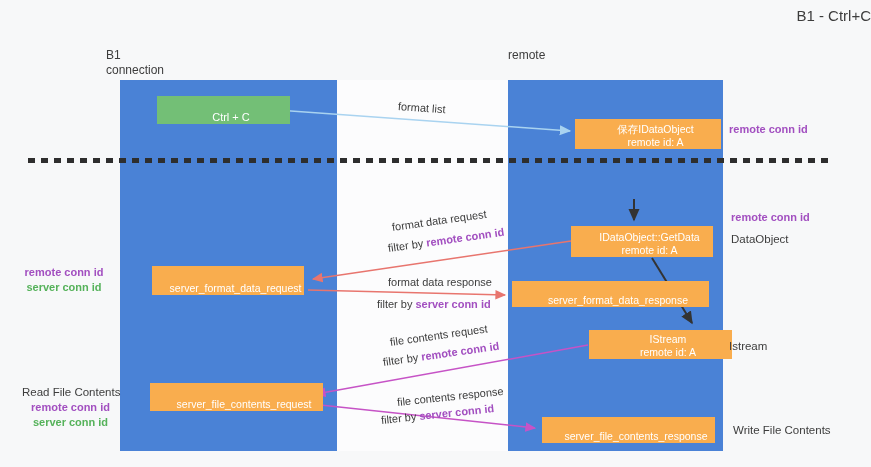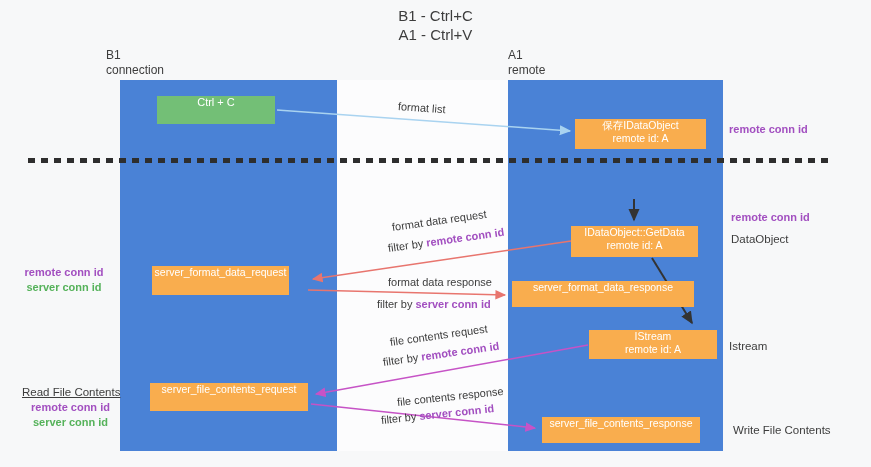--- a/index.html
+++ b/index.html
@@ -3,32 +3,32 @@
 <meta charset="utf-8">
 <style>
   html,body { margin:0; padding:0; }
   .canvas {
     position:relative; width:871px; height:467px;
     background:var(--bg, #f7f8f9);
     font-family:"Liberation Sans", sans-serif;
     overflow:hidden;
   }
   .mid-band { position:absolute; left:337px; top:80px; width:171px; height:371px; background:#fcfcfd; }
-  .title { position:absolute; top:6px; left:0; right:0; text-align:center;
+  .title { position:absolute; top:6px; left:0; right:0; text-align:right;
            font-size:15px; line-height:19px; color:var(--text_dark); }
   .hdr { position:absolute; top:48px; font-size:12px; line-height:15px; color:var(--text_dark); }
   .hdr-left { left:106px; width:216px; }
   .hdr-right { left:508px; width:215px; }
   .lifeline { position:absolute; top:80px; height:371px; background:var(--column_blue); }
   .lifeline-left { left:120px; width:217px; }
   .lifeline-right { left:508px; width:215px; }
   .dashed { position:absolute; top:158px; left:28px; width:805px; height:5px;
             background:repeating-linear-gradient(90deg, var(--dash) 0 7px, transparent 7px 13px); }
-  .box { position:absolute; display:flex; flex-direction:column; align-items:center; justify-content:flex-start;
-         color:#ffffff; font-size:10.5px; line-height:13px; text-align:center; white-space:nowrap; }
+  .box { position:absolute; display:flex; flex-direction:column; align-items:center; justify-content:flex-end;
+         color:#ffffff; font-size:10.5px; line-height:13px; text-align:center; white-space:nowrap;padding-left:15px; }
   .box-orange { background:var(--box_orange); }
   .box-green { background:var(--box_green); font-size:11px; }
   .albl { position:absolute; font-size:11px; color:var(--text_dark); white-space:nowrap; transform-origin:left center; }
   .sideLabel { position:absolute; font-size:11.5px; color:var(--text_dark); white-space:nowrap; }
   .purple { color:var(--purple); font-weight:bold; font-size:11px; }
   .greentx { color:var(--green_text); font-weight:bold; font-size:11px; }
   .fkey { margin-left:3px; }
   .lgroup { position:absolute; text-align:center; line-height:15px; }
   svg.arrows { position:absolute; left:0; top:0; width:871px; height:467px; pointer-events:none; }
   .s-blue    { stroke:var(--arrow_blue); stroke-width:1.6; }
@@ -42,29 +42,27 @@
 </style>
 </head>
 <body>
 
 <div class="canvas">
 
   <div class="mid-band"></div>
 
   <div class="title">
     <div>B1 - Ctrl+C</div>
-    <div>A1 - Ctrl+V</div>
   </div>
 
   <div class="hdr hdr-left">
     <div>B1</div>
     <div>connection</div>
   </div>
   <div class="hdr hdr-right">
-    <div>A1</div>
     <div>remote</div>
   </div>
 
   <div class="lifeline lifeline-left"></div>
   <div class="lifeline lifeline-right"></div>
 
   <div class="dashed"></div>
 
   <svg class="arrows" viewBox="0 0 871 467">
     <defs>
@@ -130,21 +128,21 @@
   <div class="sideLabel purple" style="left:731px; top:211px;">remote conn id</div>
   <div class="sideLabel" style="left:731px; top:233px;">DataObject</div>
   <div class="sideLabel" style="left:729px; top:340px;">Istream</div>
   <div class="sideLabel" style="left:733px; top:424px;">Write File Contents</div>
 
   <div class="lgroup" style="left:22px; top:265px; width:84px;">
     <div class="purple">remote conn id</div>
     <div class="greentx">server conn id</div>
   </div>
   <div class="lgroup" style="left:22px; top:385px; width:97px;">
-    <div class="sideLabel" style="position:static;text-decoration:underline;">Read File Contents</div>
+    <div class="sideLabel" style="position:static;">Read File Contents</div>
     <div class="purple">remote conn id</div>
     <div class="greentx">server conn id</div>
   </div>
 
   <div class="albl" style="left:398px; top:100px; transform:rotate(4deg);">format list</div>
 
   <div class="albl" style="left:392px; top:221px; transform:rotate(-8deg);">format data request</div>
   <div class="albl" style="left:388px; top:242px; transform:rotate(-8deg);">
     <span>filter by</span><span class="purple fkey">remote conn id</span>
   </div>

